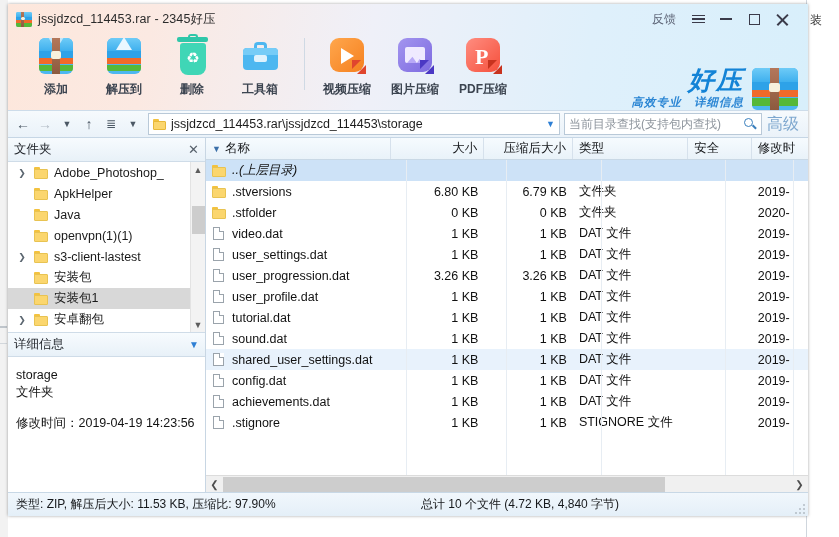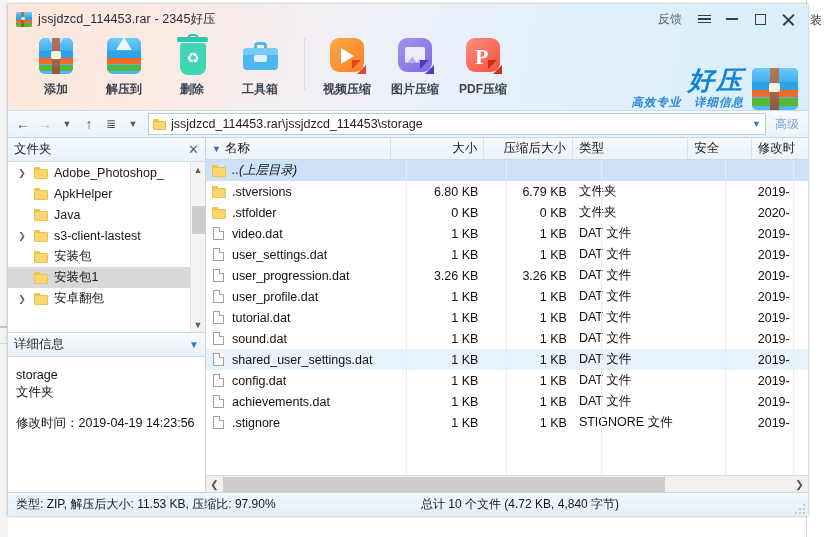--- a/index.html
+++ b/index.html
@@ -46,21 +46,21 @@
     position: relative;
     height: 106px;
     background: linear-gradient(100deg,#fde7dc 0%, #fbe9e2 18%, #eff0f8 45%, #dff0fb 72%, #d8effb 100%);
     flex: 0 0 auto;
   }
   #titlerow { height: 26px; display: flex; align-items: center; padding: 4px 0 0 8px; }
   #app-icon {
     width: 16px; height: 15px; margin-right: 6px; position: relative; flex: 0 0 auto;
   }
   #title-text { font-size: 12.5px; color: #2b2b2b; white-space: nowrap; letter-spacing: .1px; }
-  #titlebtns { margin-left: auto; display: flex; align-items: center; padding-right: 6px; gap: 0; }
+  #titlebtns { margin-left: auto; display: flex; align-items: center; padding-right: 12px; gap: 0; }
   .tbtn {
     width: 28px; height: 22px; display: flex; align-items: center; justify-content: center;
     color: #3b3b4a; font-size: 13px;
   }
   #feedback-btn { color:#5f6678; font-size:12px; width:auto; padding:0 8px; height:22px;
     display:flex; align-items:center; }
   .glyph-min, .glyph-max, .glyph-close, .glyph-menu { display:block; }
   .glyph-menu { width:13px; height:9px; position:relative; }
   .glyph-menu span { position:absolute; left:0; width:13px; height:1.6px; background:#3b3b4a; }
   .glyph-menu span:nth-child(1){top:0}.glyph-menu span:nth-child(2){top:3.7px}.glyph-menu span:nth-child(3){top:7.4px}
@@ -164,21 +164,21 @@
   #addr-text { font-size:12.5px; color:#1d1d1d; white-space:nowrap; overflow:hidden; }
   #addr-caret { margin-left:auto; color:#2d7fd4; font-size:9px; padding-left:6px; }
   #searchbox {
     width: 198px; height:22px; background:#fff; border:1px solid #b9c9d8; display:flex; align-items:center;
     padding:0 4px; flex:0 0 auto;
   }
   #search-ph { font-size:12px; color:#8d949c; white-space:nowrap; }
   #search-icon { margin-left:auto; width:14px; height:14px; position:relative; color:#3a7fbd; }
   #search-icon .ring{ position:absolute; left:1px; top:1px; width:9px; height:9px; border:1.6px solid #3a7fbd; border-radius:50%;}
   #search-icon .hnd { position:absolute; left:9px; top:9px; width:5px; height:1.6px; background:#3a7fbd; transform:rotate(45deg); }
-  #adv-link { font-size:12px; color:#7fa8cf; padding:0 5px; white-space:nowrap; }
+  #adv-link { font-size:16px; color:#7fa8cf; padding:0 5px; white-space:nowrap; }
 
   
   #body { flex:1 1 auto; display:flex; min-height:0; background:#fff; }
 
   
   #leftcol { width:198px; flex:0 0 auto; display:flex; flex-direction:column;
              border-right:1px solid #c8d6e3; background:#fff; }
   .panelhdr {
     height:24px; display:flex; align-items:center; padding:0 6px;
     background: linear-gradient(#f7fbfe,#e8f1f8); border-bottom:1px solid #cfdce8;
@@ -410,20 +410,27 @@
       <div class="navbtn" style="font-size:9px">▼</div>
 
       <div id="addrinput">
         <span id="addr-folder">
           <span class="folder"><i class="tab"></i><i class="bd"></i></span>
         </span>
         <span id="addr-text">jssjdzcd_114453.rar\jssjdzcd_114453\storage</span>
         <span id="addr-caret">▼</span>
       </div>
 
+      <div id="searchbox">
+        <span id="search-ph">当前目录查找(支持包内查找)</span>
+        <span id="search-icon">
+            <i class="ring"></i>
+            <i class="hnd"></i>
+          </span>
+      </div>
       <div id="adv-link">高级</div>
     </div>
 
     <div id="body">
 
       <div id="leftcol">
 
         <div class="panelhdr">
           <span>文件夹</span>
           <span class="act">✕</span>
@@ -450,20 +457,27 @@
             </div>
 
             <div class="treeitem">
               <span class="fico">
                   <i class="tab"></i>
                   <i class="bd"></i>
                 </span>
               <span>Java</span>
             </div>
 
+            <div class="treeitem">
+              <span class="fico">
+                  <i class="tab"></i>
+                  <i class="bd"></i>
+                </span>
+              <span>openvpn(1)(1)</span>
+            </div>
 
             <div class="treeitem">
               <span class="expander">❯</span>
               <span class="fico">
                   <i class="tab"></i>
                   <i class="bd"></i>
                 </span>
               <span>s3-client-lastest</span>
             </div>
 

